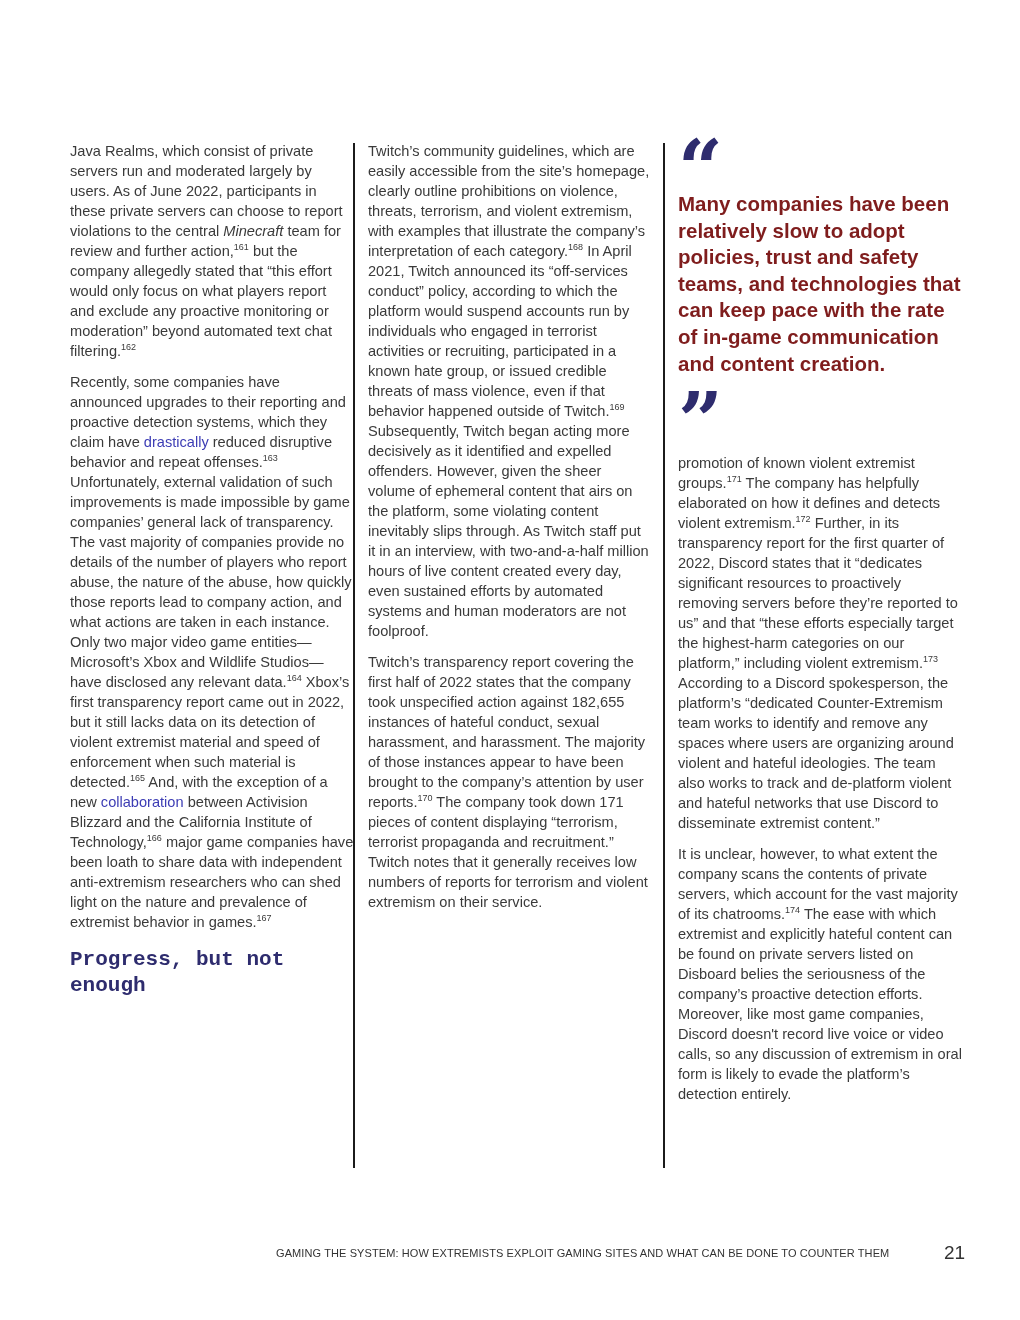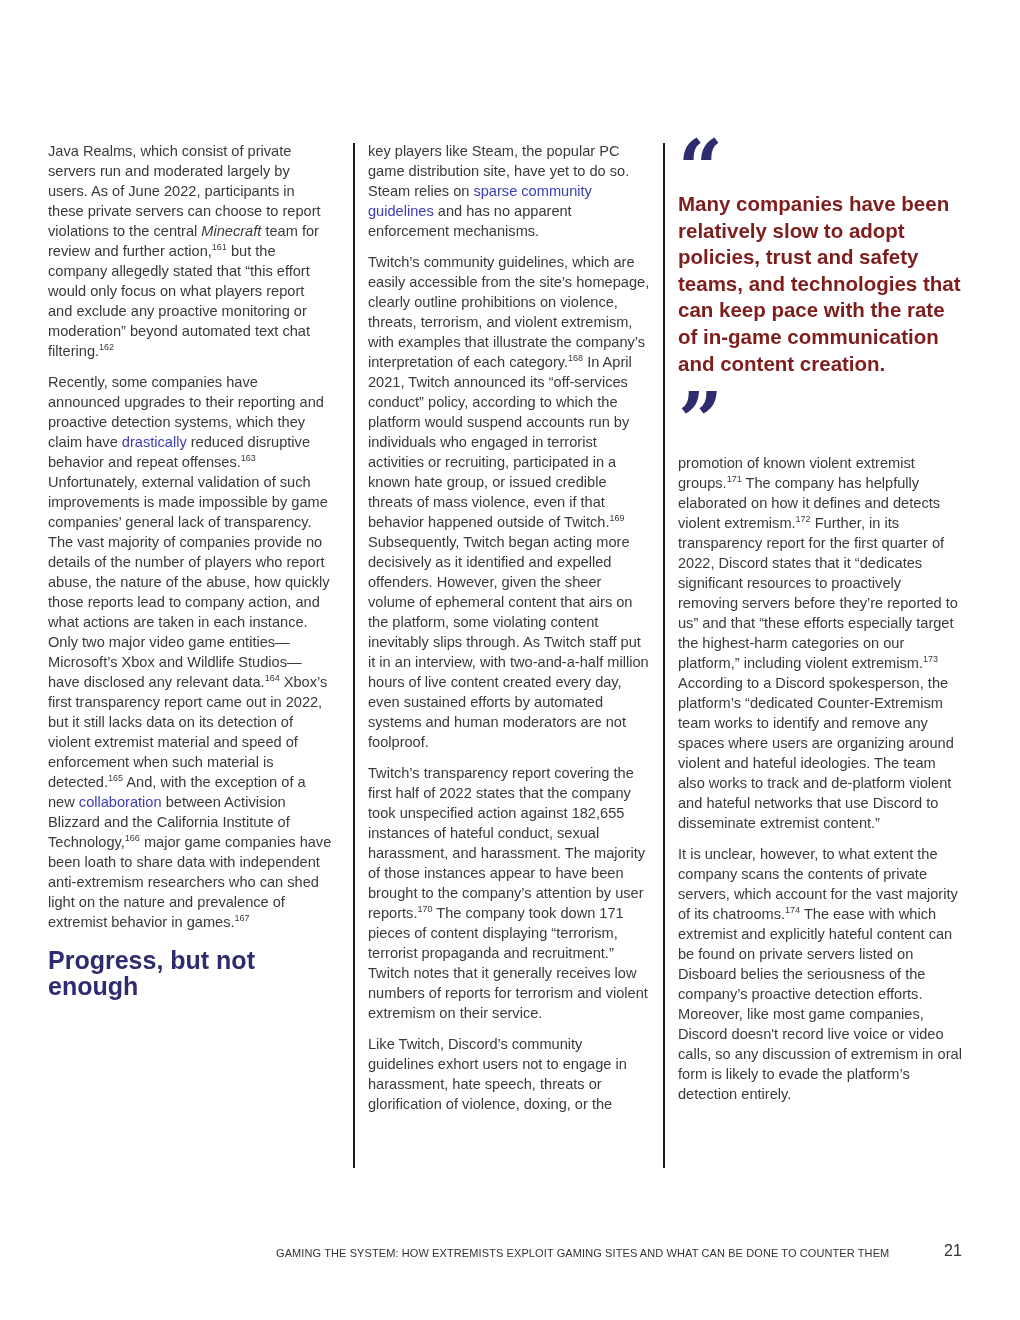--- a/index.html
+++ b/index.html
@@ -1,60 +1,58 @@
 <!DOCTYPE html>
 <html><head>
 <meta charset="utf-8">
 <style>
   html, body { margin: 0; padding: 0; background: #ffffff; }
   body { width: 1020px; height: 1320px; position: relative; overflow: hidden;
          font-family: "Liberation Sans", sans-serif; color: #3a3a3a; }
   .col { position: absolute; top: 141px; font-size: 14.6px; line-height: 20px; }
   .col p { margin: 0 0 11px 0; }
-  #col1 { left: 48px; width: 284px; }
+  #col1 { left: 70px; width: 284px; }
   #col2 { left: 368px; width: 284px; }
   #col3 { left: 678px; width: 284px; }
   .rule { position: absolute; top: 143px; width: 2px; height: 1025px; background: #1b1b1b; }
   #rule1 { left: 353px; }
   #rule2 { left: 663px; }
   sup { font-size: 9px; line-height: 0; vertical-align: 6px; }
   a.lnk { color: #3c3cb4; text-decoration: none; }
-  h2 { margin: 15px 0 6px 0; font-size: 25px; font-weight: bold; color: #2e2c6e; line-height: 26px; }
+  h2 { margin: 15px 0 6px 0; font-size: 21px; font-weight: bold; color: #2e2c6e; line-height: 26px; font-family: Liberation Mono, monospace; }
   .quote-mark { font-family: "DejaVu Serif", serif; font-weight: bold; color: #2e2c6e;
                 font-size: 78px; line-height: 60px; height: 52px; display: block; }
   .quote-open { margin-top: -2px; }
   .quote-close { margin-top: 14px; margin-bottom: 10px; }
   .pullquote { font-size: 20.5px; line-height: 26.6px; font-weight: bold; color: #7f1d1d; margin: 0; }
   .footer { position: absolute; top: 1247px; left: 276px; font-size: 11px; color: #333;
             letter-spacing: 0.1px; }
-  .pagenum { position: absolute; top: 1242px; left: 944px; font-size: 16px; color: #333; }
+  .pagenum { position: absolute; top: 1242px; left: 944px; font-size: 19px; color: #333; }
 </style>
 </head>
 <body>
 
 <div class="rule" id="rule1"></div>
 <div class="rule" id="rule2"></div>
 
 <div class="col" id="col1">
   <p><span>Java Realms, which consist of private servers run and moderated largely by users. As of June 2022, participants in these private servers can choose to report violations to the central </span><em>Minecraft</em><span> team for review and further action,</span><sup>161</sup><span> but the company allegedly stated that “this effort would only focus on what players report and exclude any proactive monitoring or moderation” beyond automated text chat filtering.</span><sup>162</sup></p>
 
   <p><span>Recently, some companies have announced upgrades to their reporting and proactive detection systems, which they claim have </span><a class="lnk">drastically</a><span> reduced disruptive behavior and repeat offenses.</span><sup>163</sup><span> Unfortunately, external validation of such improvements is made impossible by game companies’ general lack of transparency. The vast majority of companies provide no details of the number of players who report abuse, the nature of the abuse, how quickly those reports lead to company action, and what actions are taken in each instance. Only two major video game entities—Microsoft’s Xbox and Wildlife Studios—have disclosed any relevant data.</span><sup>164</sup><span> Xbox’s first transparency report came out in 2022, but it still lacks data on its detection of violent extremist material and speed of enforcement when such material is detected.</span><sup>165</sup><span> And, with the exception of a new </span><a class="lnk">collaboration</a><span> between Activision Blizzard and the California Institute of Technology,</span><sup>166</sup><span> major game companies have been loath to share data with independent anti-extremism researchers who can shed light on the nature and prevalence of extremist behavior in games.</span><sup>167</sup></p>
 
   <h2>Progress, but not enough</h2>
 
 </div>
 
 <div class="col" id="col2">
-  <p><span>key players like Steam, the popular PC game distribution site, have yet to do so. Steam relies on </span><a class="lnk">sparse community guidelines</a><span> and has no apparent enforcement mechanisms.</span></p>
 
   <p><span>Twitch’s community guidelines, which are easily accessible from the site’s homepage, clearly outline prohibitions on violence, threats, terrorism, and violent extremism, with examples that illustrate the company’s interpretation of each category.</span><sup>168</sup><span> In April 2021, Twitch announced its “off-services conduct” policy, according to which the platform would suspend accounts run by individuals who engaged in terrorist activities or recruiting, participated in a known hate group, or issued credible threats of mass violence, even if that behavior happened outside of Twitch.</span><sup>169</sup><span> Subsequently, Twitch began acting more decisively as it identified and expelled offenders. However, given the sheer volume of ephemeral content that airs on the platform, some violating content inevitably slips through. As Twitch staff put it in an interview, with two-and-a-half million hours of live content created every day, even sustained efforts by automated systems and human moderators are not foolproof.</span></p>
 
   <p><span>Twitch’s transparency report covering the first half of 2022 states that the company took unspecified action against 182,655 instances of hateful conduct, sexual harassment, and harassment. The majority of those instances appear to have been brought to the company’s attention by user reports.</span><sup>170</sup><span> The company took down 171 pieces of content displaying “terrorism, terrorist propaganda and recruitment.” Twitch notes that it generally receives low numbers of reports for terrorism and violent extremism on their service.</span></p>
 
-  <p>Like Twitch, Discord’s community guidelines exhort users not to engage in harassment, hate speech, threats or glorification of violence, doxing, or the</p>
 </div>
 
 <div class="col" id="col3">
   <span class="quote-mark quote-open">“</span>
   <p class="pullquote">Many companies have been relatively slow to adopt policies, trust and safety teams, and technologies that can keep pace with the rate of in-game communication and content creation.</p>
   <span class="quote-mark quote-close">”</span>
 
   <p><span>promotion of known violent extremist groups.</span><sup>171</sup><span> The company has helpfully elaborated on how it defines and detects violent extremism.</span><sup>172</sup><span> Further, in its transparency report for the first quarter of 2022, Discord states that it “dedicates significant resources to proactively removing servers before they’re reported to us” and that “these efforts especially target the highest-harm categories on our platform,” including violent extremism.</span><sup>173</sup><span> According to a Discord spokesperson, the platform’s “dedicated Counter-Extremism team works to identify and remove any spaces where users are organizing around violent and hateful ideologies. The team also works to track and de-platform violent and hateful networks that use Discord to disseminate extremist content.”</span></p>
 
   <p><span>It is unclear, however, to what extent the company scans the contents of private servers, which account for the vast majority of its chatrooms.</span><sup>174</sup><span> The ease with which extremist and explicitly hateful content can be found on private servers listed on Disboard belies the seriousness of the company’s proactive detection efforts. Moreover, like most game companies, Discord doesn't record live voice or video calls, so any discussion of extremism in oral form is likely to evade the platform’s detection entirely.</span></p>

